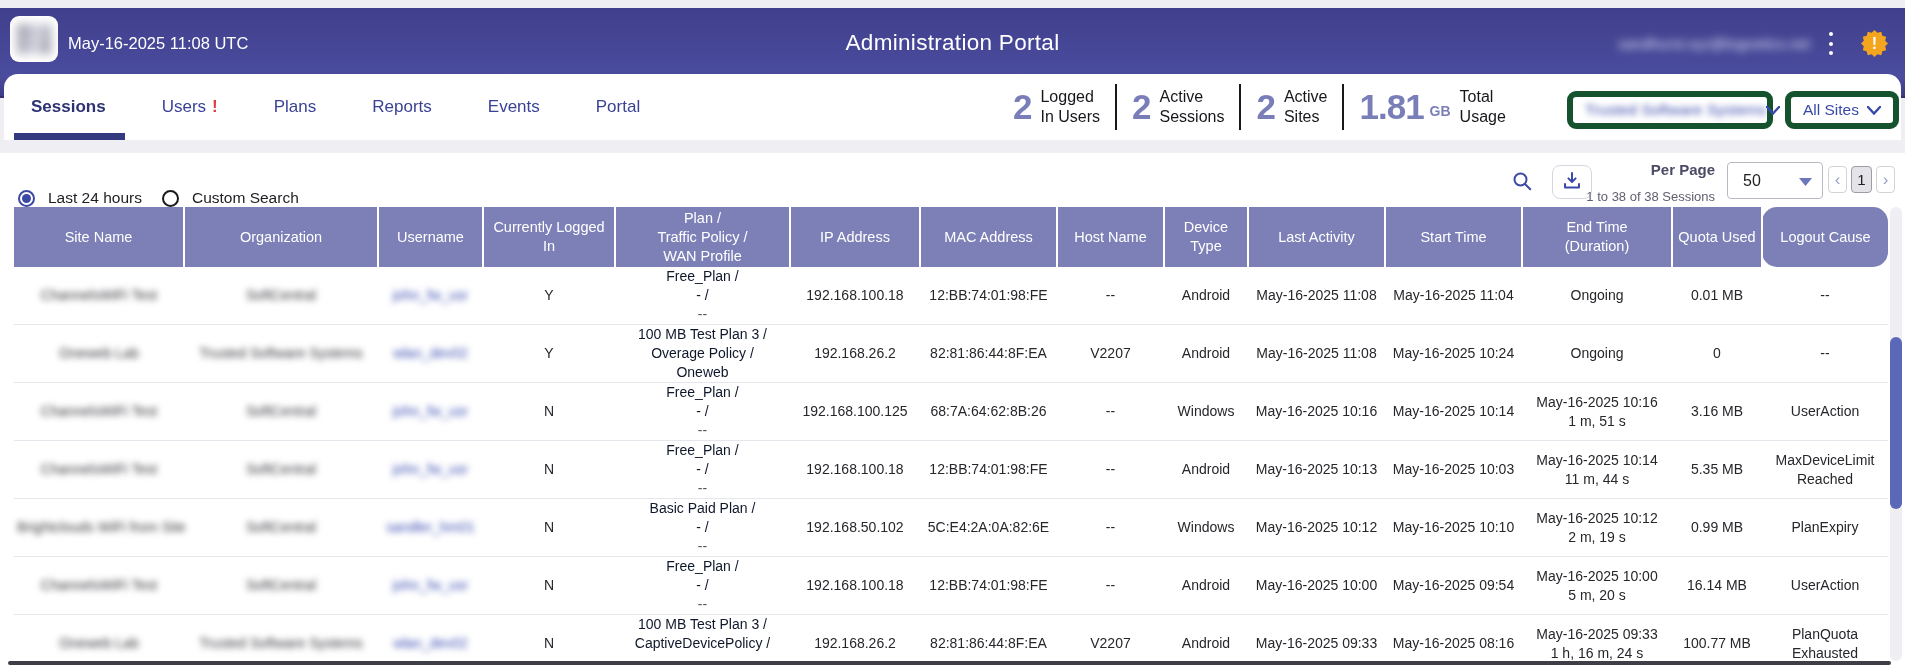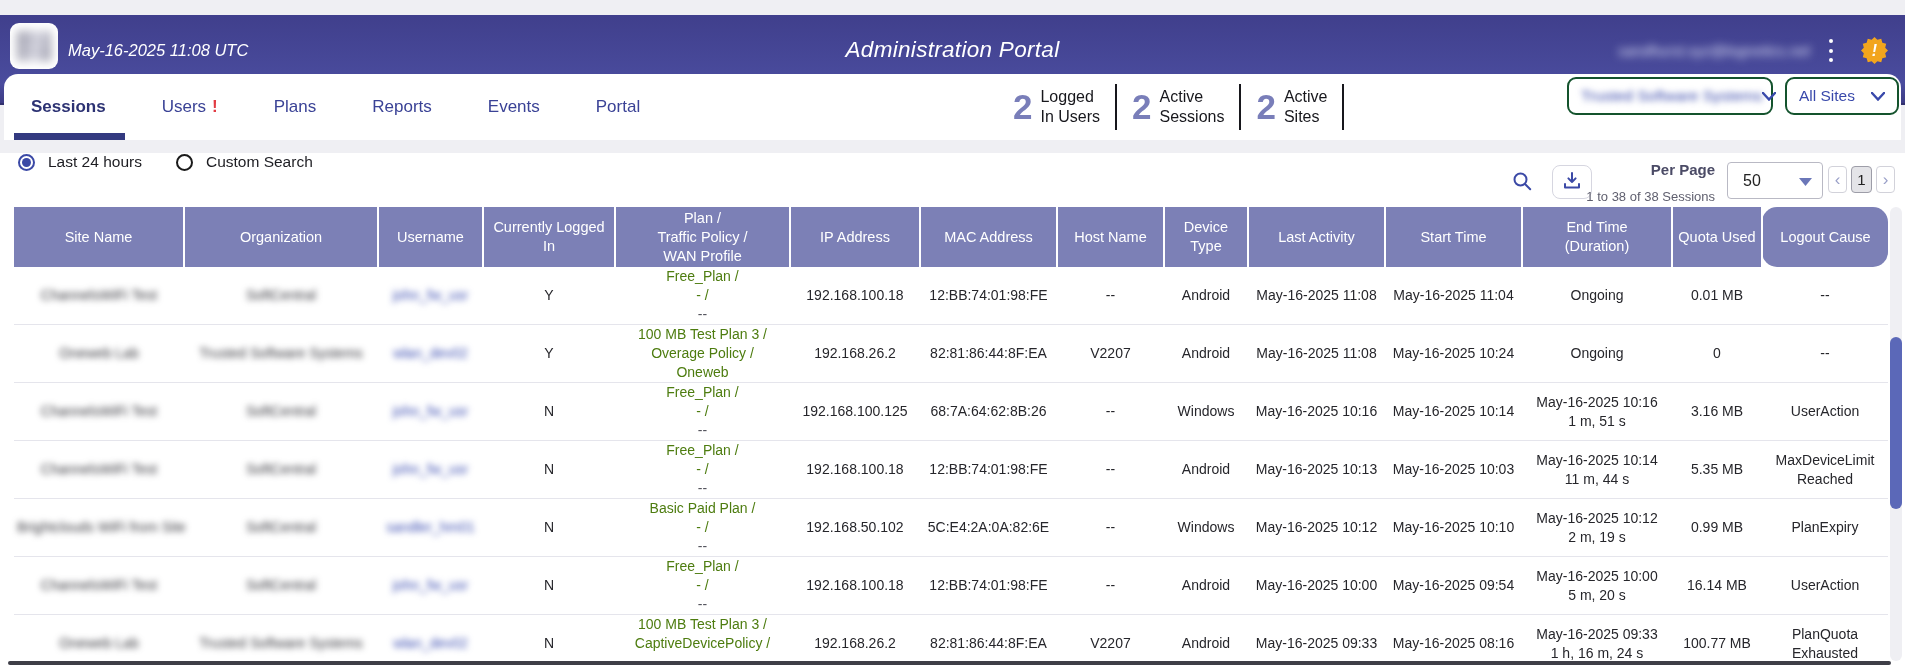--- a/index.html
+++ b/index.html
@@ -2,23 +2,23 @@
 <html><head>
 <meta charset="utf-8">
 <style>
   * { box-sizing: border-box; }
   html,body { margin:0; padding:0; }
   body {
     width:1905px; height:667px; overflow:hidden; position:relative;
     background:#efeff3; font-family:"Liberation Sans", sans-serif;
   }
   
-  .topbar { position:absolute; top:15px; left:0; width:100%; height:90px;
+  .topbar { position:absolute; top:8px; left:0; width:100%; height:90px;
     background:linear-gradient(180deg,#403f8c 0%,#4a4c9e 78%,#3d3c84 100%);
-    border-bottom:2px solid #32316e;font-style:italic; }
+    border-bottom:2px solid #32316e; }
   .logo { position:absolute; left:10px; top:8px; width:48px; height:46px;
     background:#fff; border-radius:9px; overflow:hidden;
     display:flex; align-items:center; justify-content:center; cursor:pointer; }
   .logo-blob { width:34px; height:30px; filter:blur(5px);
     background:linear-gradient(100deg,#9b9baa,#d8d8e2 60%,#8f8fa0); }
   .timestamp { position:absolute; left:68px; top:0; height:70px;
     display:flex; align-items:center; color:#fff; font-size:16.5px; }
   .title { position:absolute; left:50%; top:0; transform:translateX(-50%);
     height:70px; display:flex; align-items:center; color:#fff; font-size:22.5px; letter-spacing:.3px; white-space:nowrap; }
   .email { position:absolute; right:95px; top:0; height:70px; display:flex; align-items:center;
@@ -37,29 +37,29 @@
   .tab { font-size:17px; color:#3a4296; cursor:pointer; display:flex; gap:6px; align-items:center; white-space:nowrap; }
   .tab.active { color:#2c3273; font-weight:bold; }
   .tab-alert { color:#e23b43; font-weight:bold; }
   .active-underline { position:absolute; left:10px; bottom:0; width:111px; height:7px; background:#333a80; }
   .stats { position:absolute; left:1009px; top:0; height:100%; display:flex; align-items:center; gap:15px; }
   .stat { display:flex; align-items:center; gap:9px; }
   .stat .num { font-size:35px; color:#797eb9; font-weight:600; letter-spacing:-1px; }
   .stat .unit { font-size:14px; font-weight:bold; color:#797eb9; margin:8px 0 0 -3px; }
   .stat .lbl { font-size:16px; color:#17171c; line-height:20px; }
   .vdiv { width:2px; height:46px; background:#17171c; }
-  .dd { position:absolute; top:3px; height:38px; background:#fff; border:2px solid #14532d;
+  .dd { position:absolute; top:17px; height:38px; background:#fff; border:6px solid #14532d;
     border-radius:9px; display:flex; align-items:center; justify-content:space-between;
     padding:0 12px; color:#3949ab; font-size:15.5px; cursor:pointer; white-space:nowrap; }
   .dd.org { left:1563px; width:206px; }
   .dd.sites { left:1781px; width:114px; }
   .blur3 { filter:blur(3px); }
   
   .panel2 { position:absolute; top:153px; left:0; right:0; bottom:0; background:#fff; }
-  .radio-group { position:absolute; left:18px; top:0; height:54px; display:flex; align-items:flex-start; gap:34px; }
+  .radio-group { position:absolute; left:18px; top:0; height:54px; display:flex; align-items:flex-end; gap:20px; }
   .radio { display:flex; align-items:center; gap:13px; cursor:pointer; font-size:15.5px; color:#1d1d22; }
   .rdot { width:17px; height:17px; border-radius:50%; border:2px solid #3b49a6;
     display:flex; align-items:center; justify-content:center; flex:none; }
   .rdot.sel::after { content:""; width:9px; height:9px; border-radius:50%; background:#3b49a6; }
   .rdot.unsel { border-color:#1a1a1a; }
   .search { position:absolute; left:955px; top:10px; width:590px; height:36px;
     border:1px solid #cfcfda; border-radius:7px; padding:0 42px 0 14px;
     font-size:15px; color:#333; font-family:inherit; outline:none; }
   .search::placeholder { color:#9a9aa5; }
   .search-icon { position:absolute; left:1512px; top:18px; width:20px; height:20px; cursor:pointer; }
@@ -81,21 +81,21 @@
   
   .table-wrap { position:absolute; top:54px; left:14px; width:1874px; }
   table { border-collapse:collapse; table-layout:fixed; width:100%; }
   thead th { background:#7c80b6; color:#fff; font-weight:normal; font-size:14.5px; height:60px;
     border-right:2px solid #fff; vertical-align:middle; text-align:center; line-height:19px; padding:0 3px; }
   thead th:last-child { border-right:none;border-radius:15px; }
   tbody td { height:56px; text-align:center; vertical-align:middle; font-size:14px; color:#26262b;
     border-bottom:1px solid #e5e5ec; line-height:19px; padding:0 3px; }
   .blur-dark { filter:blur(3px); color:#3a3a40; white-space:nowrap; }
   .blur-link { filter:blur(3px); color:#3a4cb1; white-space:nowrap; cursor:pointer; }
-  .plan-line { color:#4d7c0f; cursor:pointer; }
+  .plan-line { color:#0f172a; cursor:pointer; }
   .plan-line.muted { color:#55555e; cursor:default; }
   .vscroll { position:absolute; top:54px; right:3px; width:12px; bottom:6px; background:#efeff3; border-radius:7px; }
   .vthumb { position:absolute; top:130px; left:0; width:12px; height:172px; background:#5b68b8; border-radius:7px; cursor:grab; }
   .bottom-bar { position:absolute; left:8px; right:14px; bottom:2px; height:4px; background:#3e3e47; border-radius:2px; cursor:grab; }
 </style>
 </head>
 <body>
 
 <div class="topbar">
   <div class="logo">
@@ -153,20 +153,28 @@
       </div>
       <div class="vdiv"></div>
       <div class="stat">
         <span class="num">2</span>
         <div class="lbl">
           <div>Active</div>
           <div>Sites</div>
         </div>
       </div>
       <div class="vdiv"></div>
+      <div class="stat">
+        <span class="num">1.81</span>
+        <span class="unit">GB</span>
+        <div class="lbl">
+          <div>Total</div>
+          <div>Usage</div>
+        </div>
+      </div>
     </div>
 
   <div class="dd org">
     <span class="blur3">Trusted Software Systems</span>
     <span>
       <svg width="14" height="9" viewBox="0 0 14 9">
           <polyline points="1,1 7,7.5 13,1" fill="none" stroke="#3949ab" stroke-width="2.4" stroke-linecap="round"></polyline>
         </svg>
     </span>
   </div>

